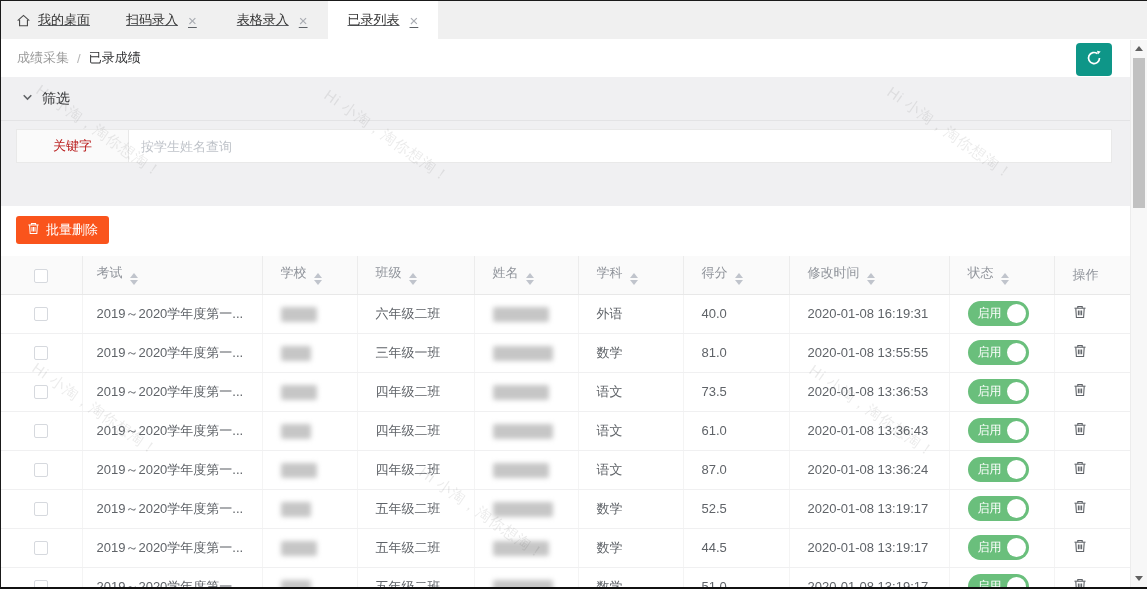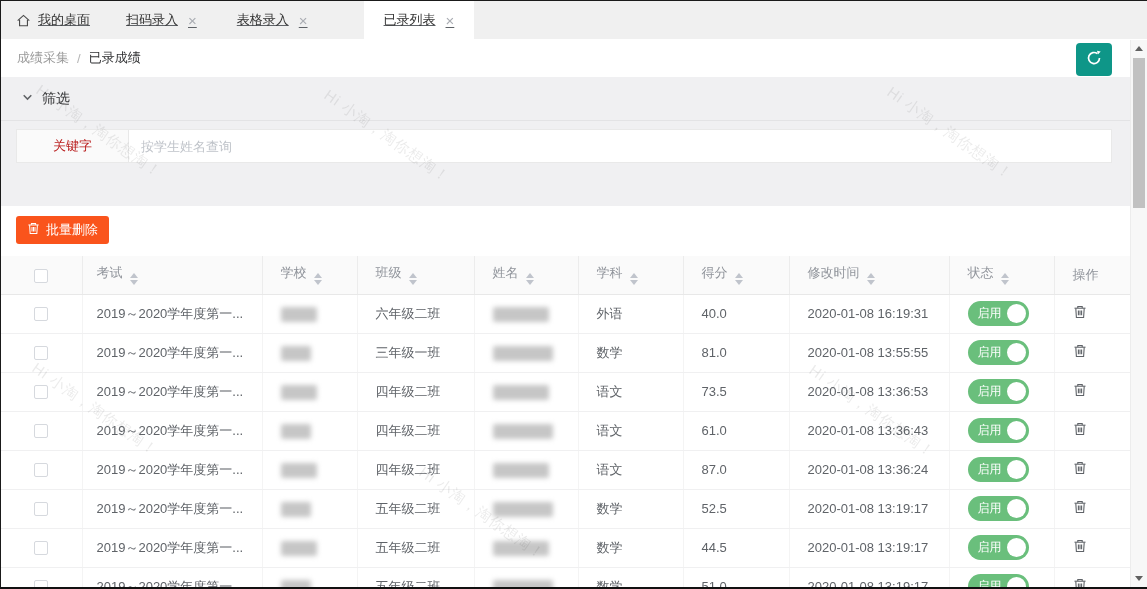--- a/index.html
+++ b/index.html
@@ -6,21 +6,21 @@
   html,body { width:1147px; height:589px; overflow:hidden; }
   body {
     font-family:"Liberation Sans","DejaVu Sans",sans-serif;
     font-size:13px; color:#5f6368; background:#f0f0f2; position:relative;
     border-top:1px solid #1a1a1a; border-left:1px solid #1a1a1a; border-bottom:2px solid #111;
   }
   
   .tabbar { height:38px; background:#f0f0f0; display:flex; align-items:stretch;text-decoration:underline; }
   .tab { display:flex; align-items:center; gap:7px; padding:0 20px; font-size:13px; color:#333; cursor:pointer; }
   .tab.first { padding:0 16px 0 15px; }
-  .tab.active { background:#fff;margin-left:36px; }
+  .tab.active { background:#fff; }
   .tab .close { color:#a9acb2; font-size:15px; line-height:1; margin-left:3px; }
   .tab svg { display:block; }
   
   .crumbrow { height:38px; background:#fff; display:flex; align-items:center; padding-left:16px; position:relative; }
   .crumb-parent { color:#9a9a9a; font-size:13px; }
   .crumb-sep { color:#b5b5b5; margin:0 8px; font-size:13px; }
   .crumb-current { color:#303133; font-size:13px; }
   .refresh-btn { position:absolute; right:35px; top:4px; width:36px; height:33px; border:none; border-radius:4px;
     background:#0e9688; display:flex; align-items:center; justify-content:center; cursor:pointer; }
   

